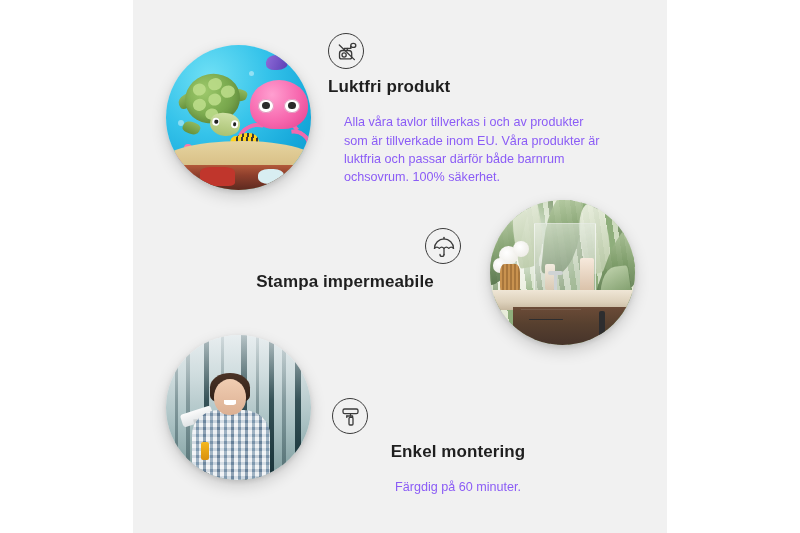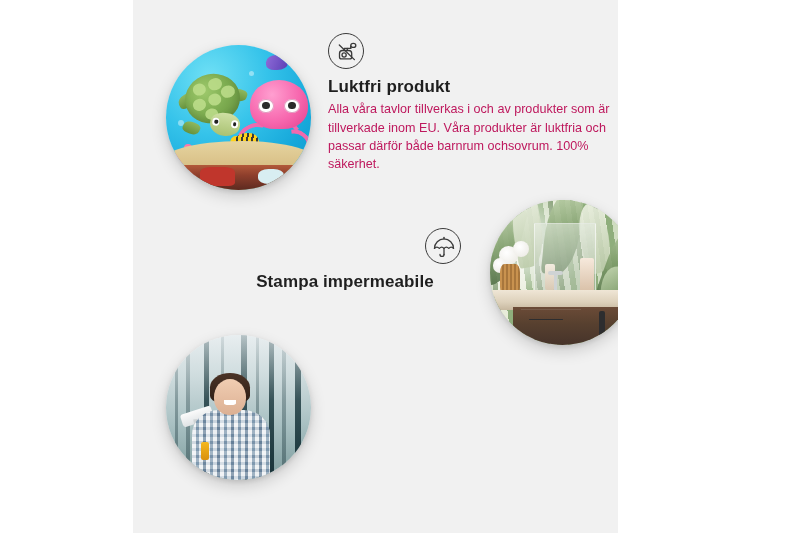--- a/index.html
+++ b/index.html
@@ -19,21 +19,21 @@
   #stage {
     position: relative;
     width: 800px;
     height: 533px;
     background: #ffffff;
   }
   #panel {
     position: absolute;
     left: 133px;
     top: 0;
-    width: 485px;
+    width: 534px;
     height: 533px;
     background: #f1f1f1;
     overflow: hidden;
   }
 
   
   .photo {
     position: absolute;
     border-radius: 50%;
     overflow: hidden;
@@ -268,23 +268,23 @@
   .f-title {
     font-size: 17px;
     font-weight: bold;
     color: #1f1f1f;
     letter-spacing: .1px;
     margin: 8px 0 3px 0;
     line-height: 1.2;
   }
   .f-body {
     font-size: 12.6px;
-    color: #be185d;
+    color: #8b5cf6;
     line-height: 1.45;
-    margin: 0;
+    margin: 16px;
   }
 
   
   #feature-odourless { left: 195px; top: 33px; width: 290px; text-align: left; }
   
   #feature-waterproof { left: 62px; top: 228px; width: 300px; text-align: center; }
   #feature-waterproof .icon-circle { margin: 0 0 0 230px; }
   
   #feature-assembly { left: 185px; top: 398px; width: 280px; text-align: center; }
   #feature-assembly .icon-circle { margin: 0 0 0 14px; }
@@ -429,15 +429,30 @@
         <div class="roller-stick"></div>
 
         <div class="painter-body"></div>
         <div class="roller-grip"></div>
         <div class="painter-hair"></div>
         <div class="painter-head"></div>
         <div class="painter-smile"></div>
       </div>
     </div>
 
+    <div class="feature" id="feature-assembly">
+      <div class="icon-circle">
+        <svg width="36" height="36" viewBox="0 0 36 36" aria-hidden="true">
+          <g fill="none" stroke="#3b3b3b" stroke-width="1.3" stroke-linecap="round" stroke-linejoin="round">
+            <rect x="10.0" y="10.0" width="15.0" height="4.6" rx="1.6"></rect>
+            <path d="M17.5 14.6 v2.4 h-3.7"></path>
+            <path d="M13.8 17.0 v1.4"></path>
+            <rect x="16.0" y="18.4" width="4.0" height="7.6" rx="1.0"></rect>
+            <path d="M17.5 17.0 h2.1 v1.4"></path>
+          </g>
+        </svg>
+      </div>
+      <div class="f-title">Enkel montering</div>
+      <p class="f-body">Färgdig på 60 minuter.</p>
+    </div>
 
   </div>
 </div>
 
 </body></html>

